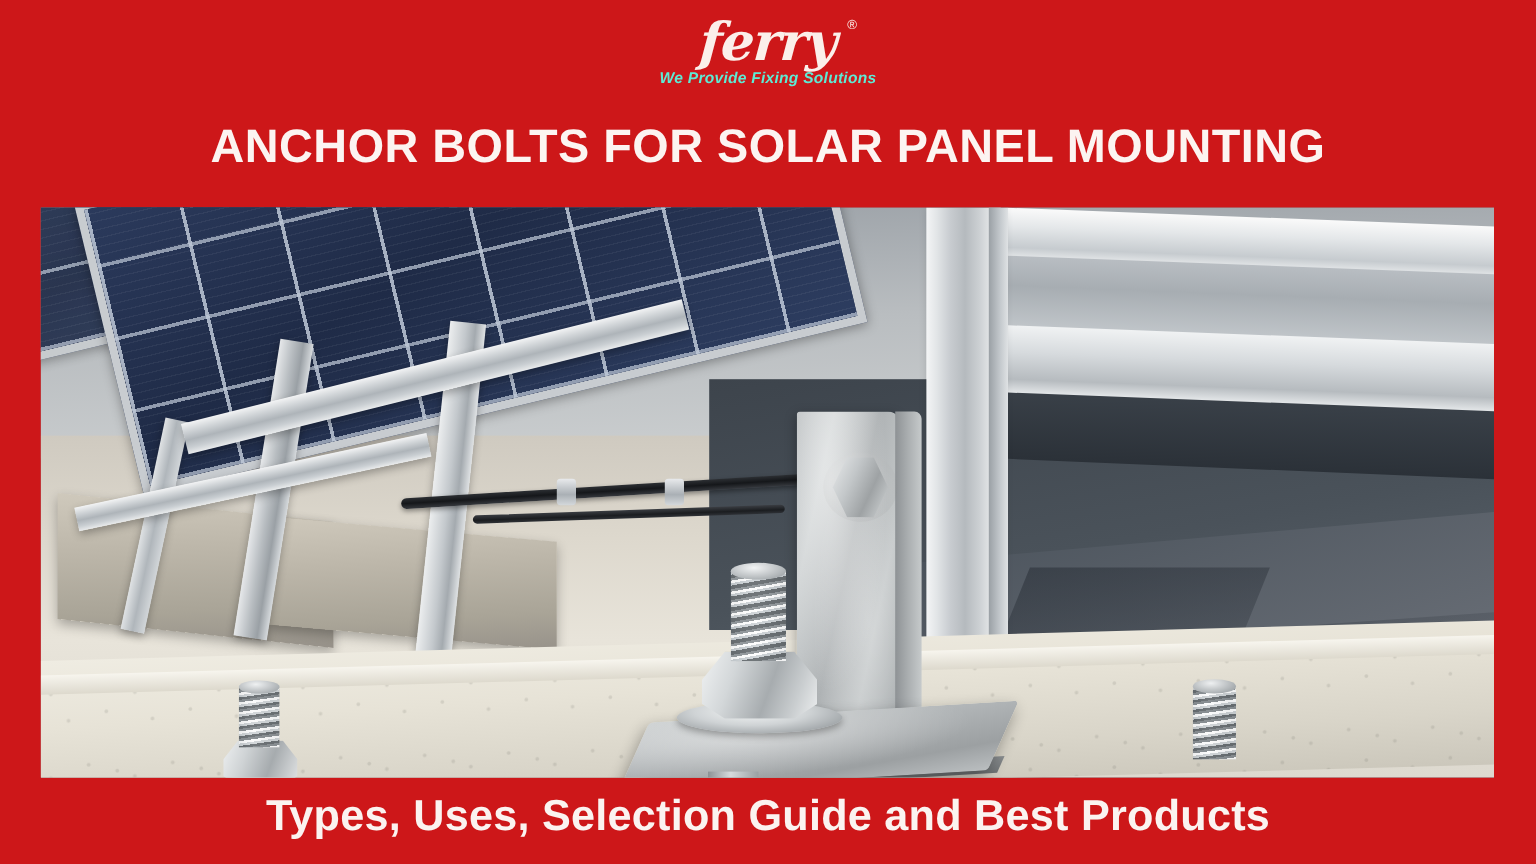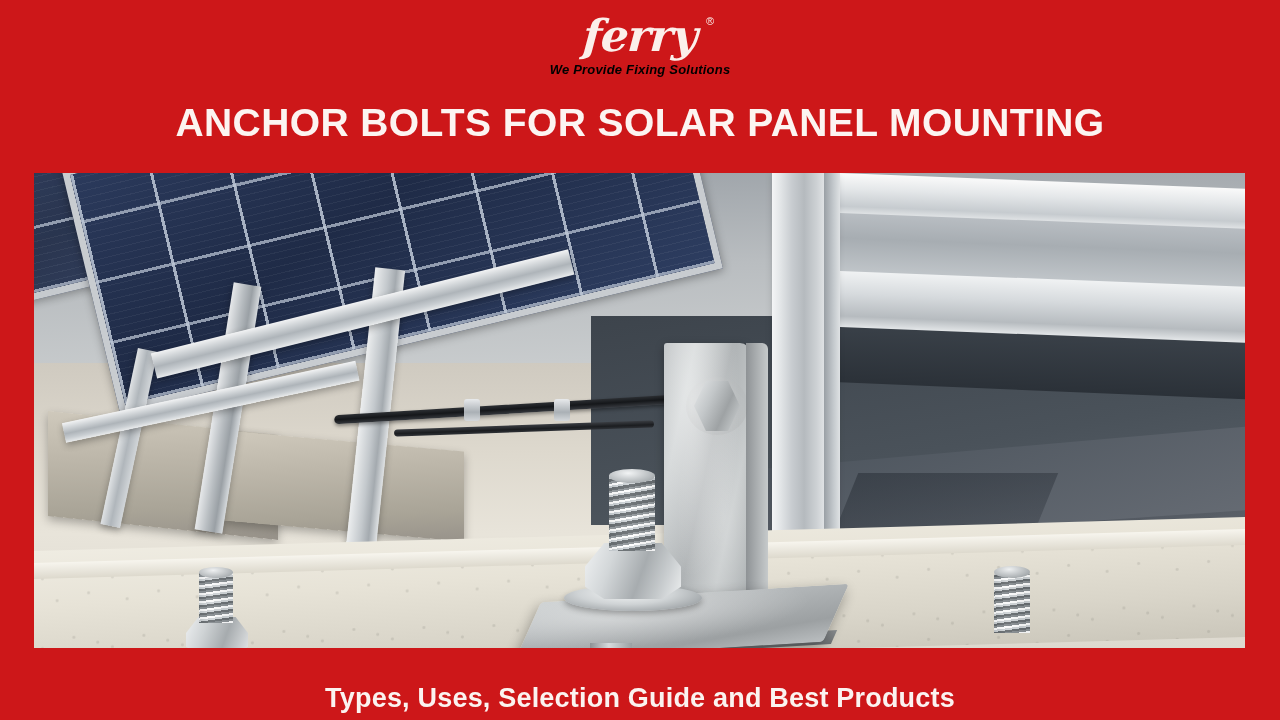--- a/index.html
+++ b/index.html
@@ -44,27 +44,27 @@
     margin-top:-10px;
     font-family:"Liberation Sans", sans-serif;
     font-style:italic;
     font-weight:bold;
     font-size:14px;
     letter-spacing:1.2px;
     color:#FBEFEA;
     padding-left:22px;
   }
   .brand-tag {
-    margin-top:5px;
+    margin-top:0;
     font-family:"Liberation Sans", sans-serif;
     font-style:italic;
     font-weight:bold;
     font-size:13px;
     letter-spacing:.2px;
-    color:#000000;
+    color:#5eead4;
   }
 
   
   .headline {
     position:absolute;
     top:103px; left:0; width:1280px;
     text-align:center;
     font-size:39px;
     font-weight:bold;
     letter-spacing:.4px;
@@ -378,23 +378,23 @@
       radial-gradient(circle at 33% 72%, #6a6a62 0 1px, transparent 2px),
       radial-gradient(circle at 57% 25%, #6a6a62 0 1px, transparent 2px),
       radial-gradient(circle at 78% 62%, #6a6a62 0 1px, transparent 2px),
       radial-gradient(circle at 91% 33%, #6a6a62 0 1px, transparent 2px);
     background-size:70px 70px;
   }
 
   
   .subhead {
     position:absolute;
-    top:684px; left:0; width:1280px;
+    top:660px; left:0; width:1280px;
     text-align:center;
-    font-size:27px;
+    font-size:36px;
     font-weight:bold;
     color:#FBF3F0;
     letter-spacing:.2px;
     line-height:1.1;
     white-space:nowrap;
   }
 </style>
 </head>
 <body>
 

